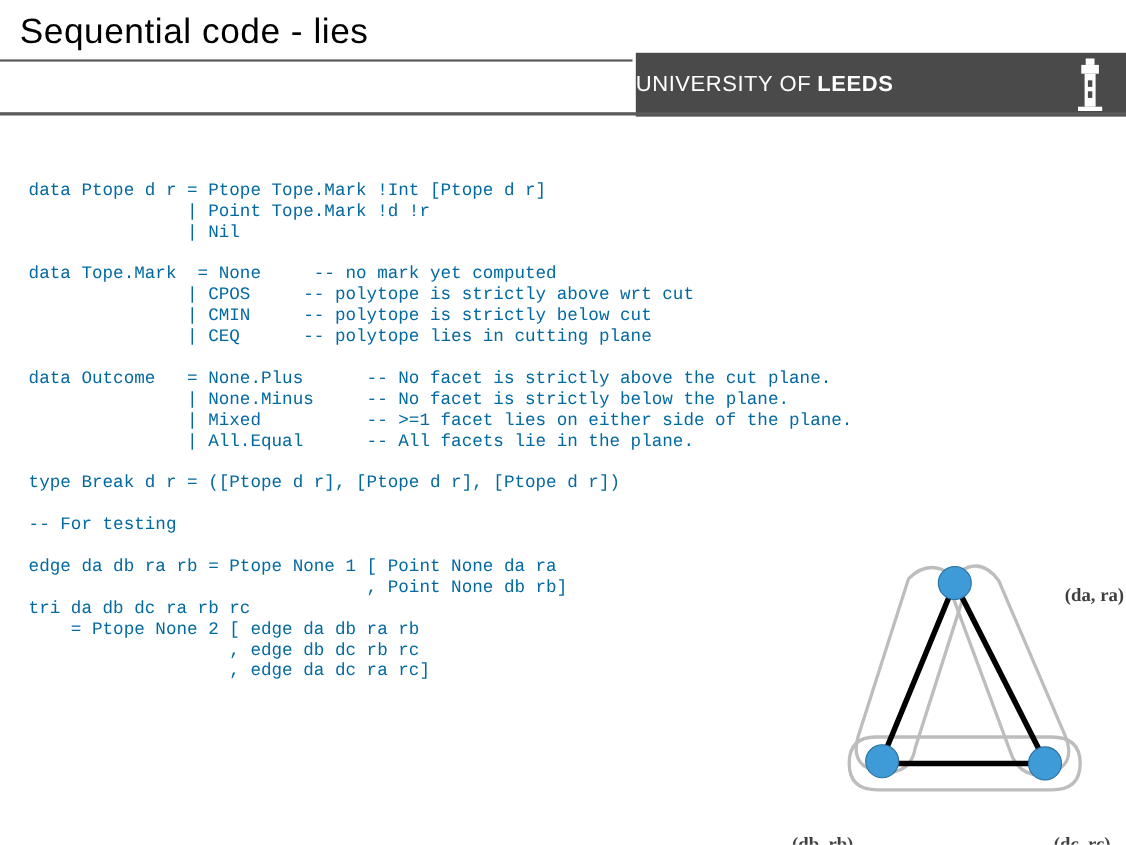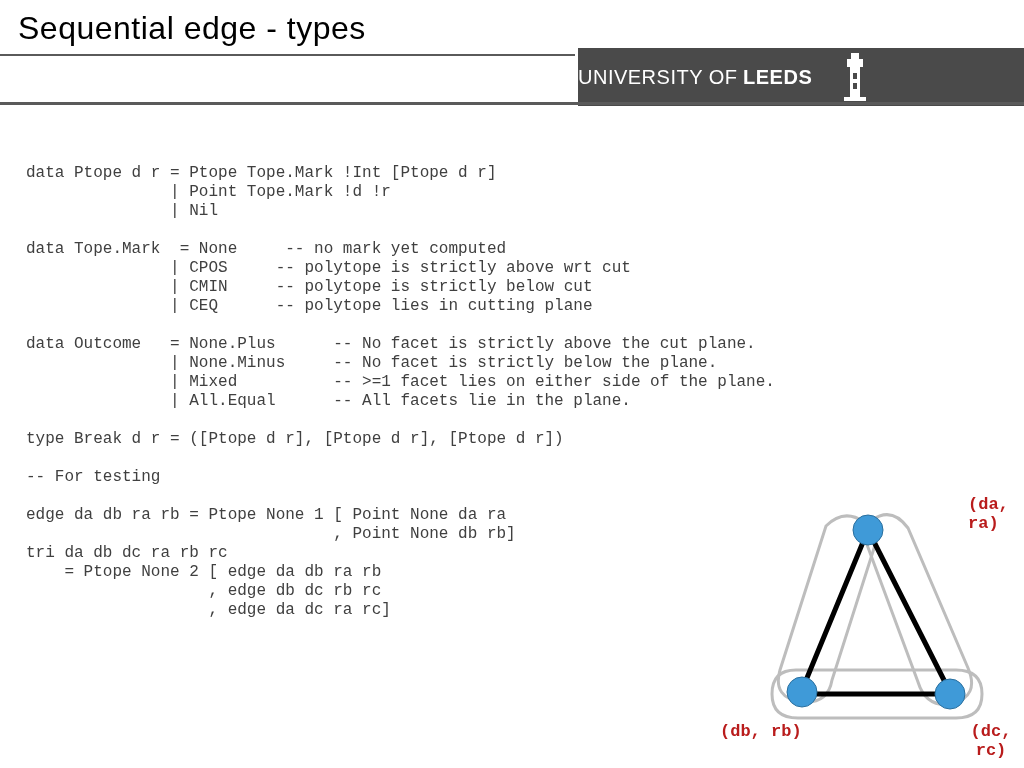--- a/index.html
+++ b/index.html
@@ -39,21 +39,21 @@
   }
   .brand {
     position: absolute;
     left: 578px;
     top: 48px;
     width: 446px;
     height: 58px;
     background: #4a4a4a;
     display: flex;
     align-items: center;
-    justify-content: flex-start;
+    justify-content: space-between;
     gap: 28px;
     padding-right: 18px;
     box-sizing: border-box;
   }
   .brand-text {
     color: #fff;
     font-size: 20px;
     white-space: nowrap;
   }
   .brand-text .uni {
@@ -71,45 +71,46 @@
   }
   .tower svg { display:block; }
   .code {
     position: absolute;
     left: 26px;
     top: 148px;
     font-family: "Courier New", Courier, monospace;
     font-size: 16px;
     line-height: 19px;
     white-space: pre;
-    color: #404040;
+    color: #0369a1;
   }
   .diagram {
     position: absolute;
     left: 766px;
     top: 490px;
     width: 250px;
     height: 260px;
   }
   .diagram svg { display:block; }
   .lbl {
     position: absolute;
-    font-family: Liberation Mono, monospace;
+    font-family: Liberation Serif, serif;
     font-size: 17px;
-    color: #b91c1c;
+    color: #404040;
     font-weight: bold;
+    margin-top: 36px;
   }
   .la { left: 968px; top: 495px; }
   .lb { left: 720px; top: 722px; }
   .lc { left: 958px; top: 722px; text-align: center; }
 </style>
 </head>
 <body>
 
-<div class="title">Sequential edge - types</div>
+<div class="title">Sequential code - lies</div>
 <div class="rule-top"></div>
 
 <div class="brand">
   <div class="brand-text">
     <span class="uni">UNIVERSITY OF</span>
     <span class="leeds">LEEDS</span>
   </div>
   <div class="tower">
     <svg viewBox="0 0 30 48" width="30" height="48">
       <rect x="7" y="6" width="16" height="8" fill="#fff"></rect>

